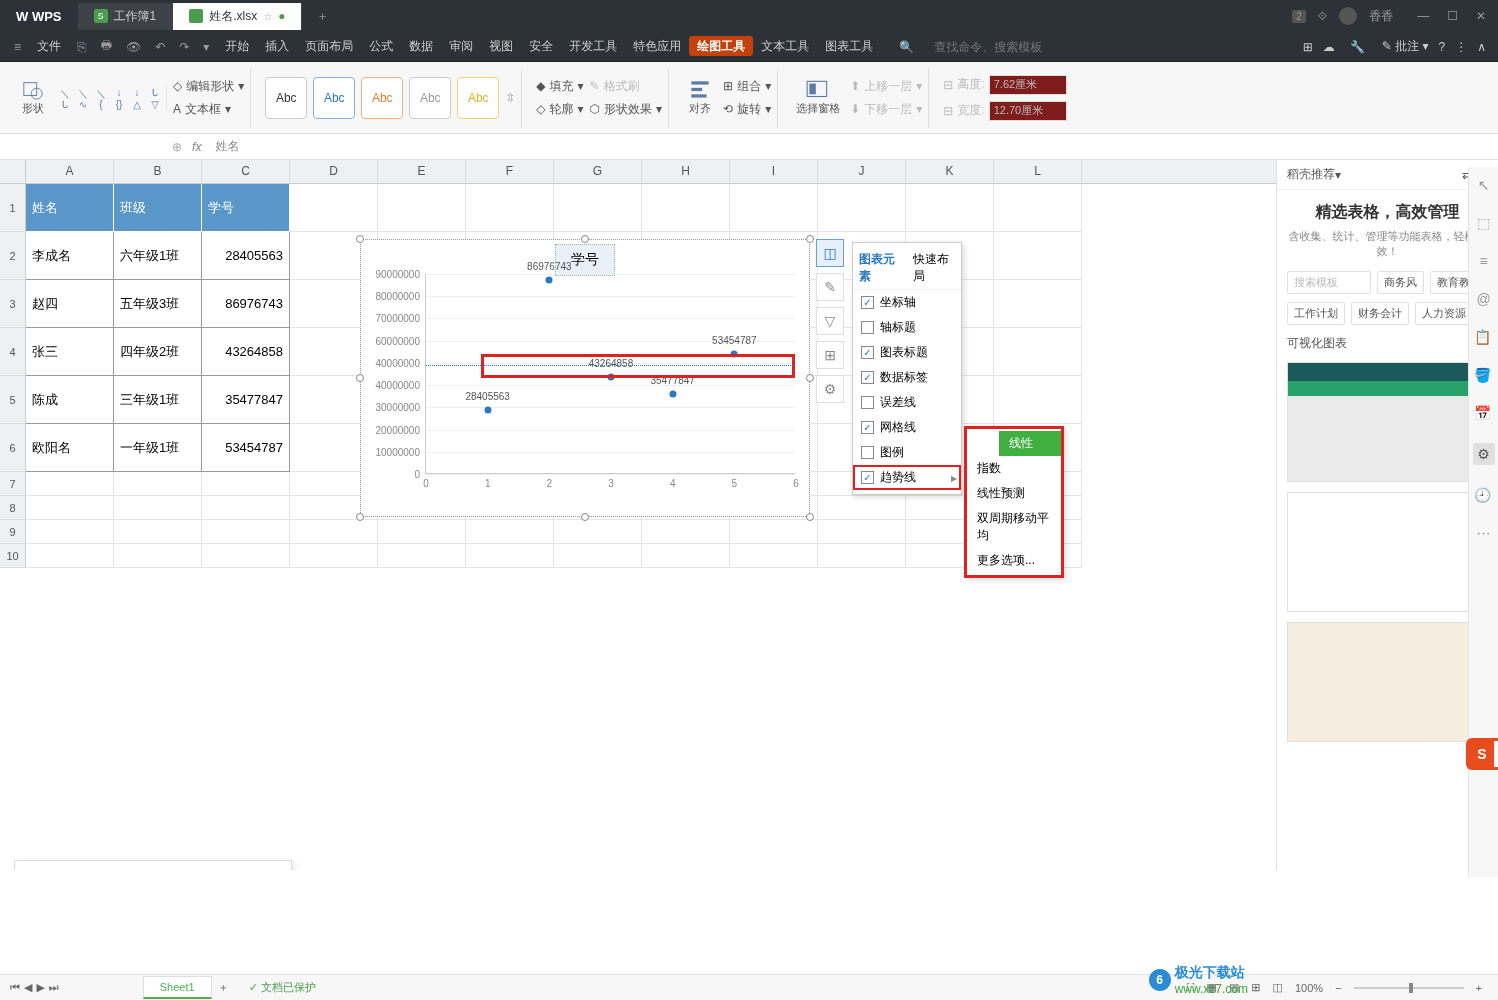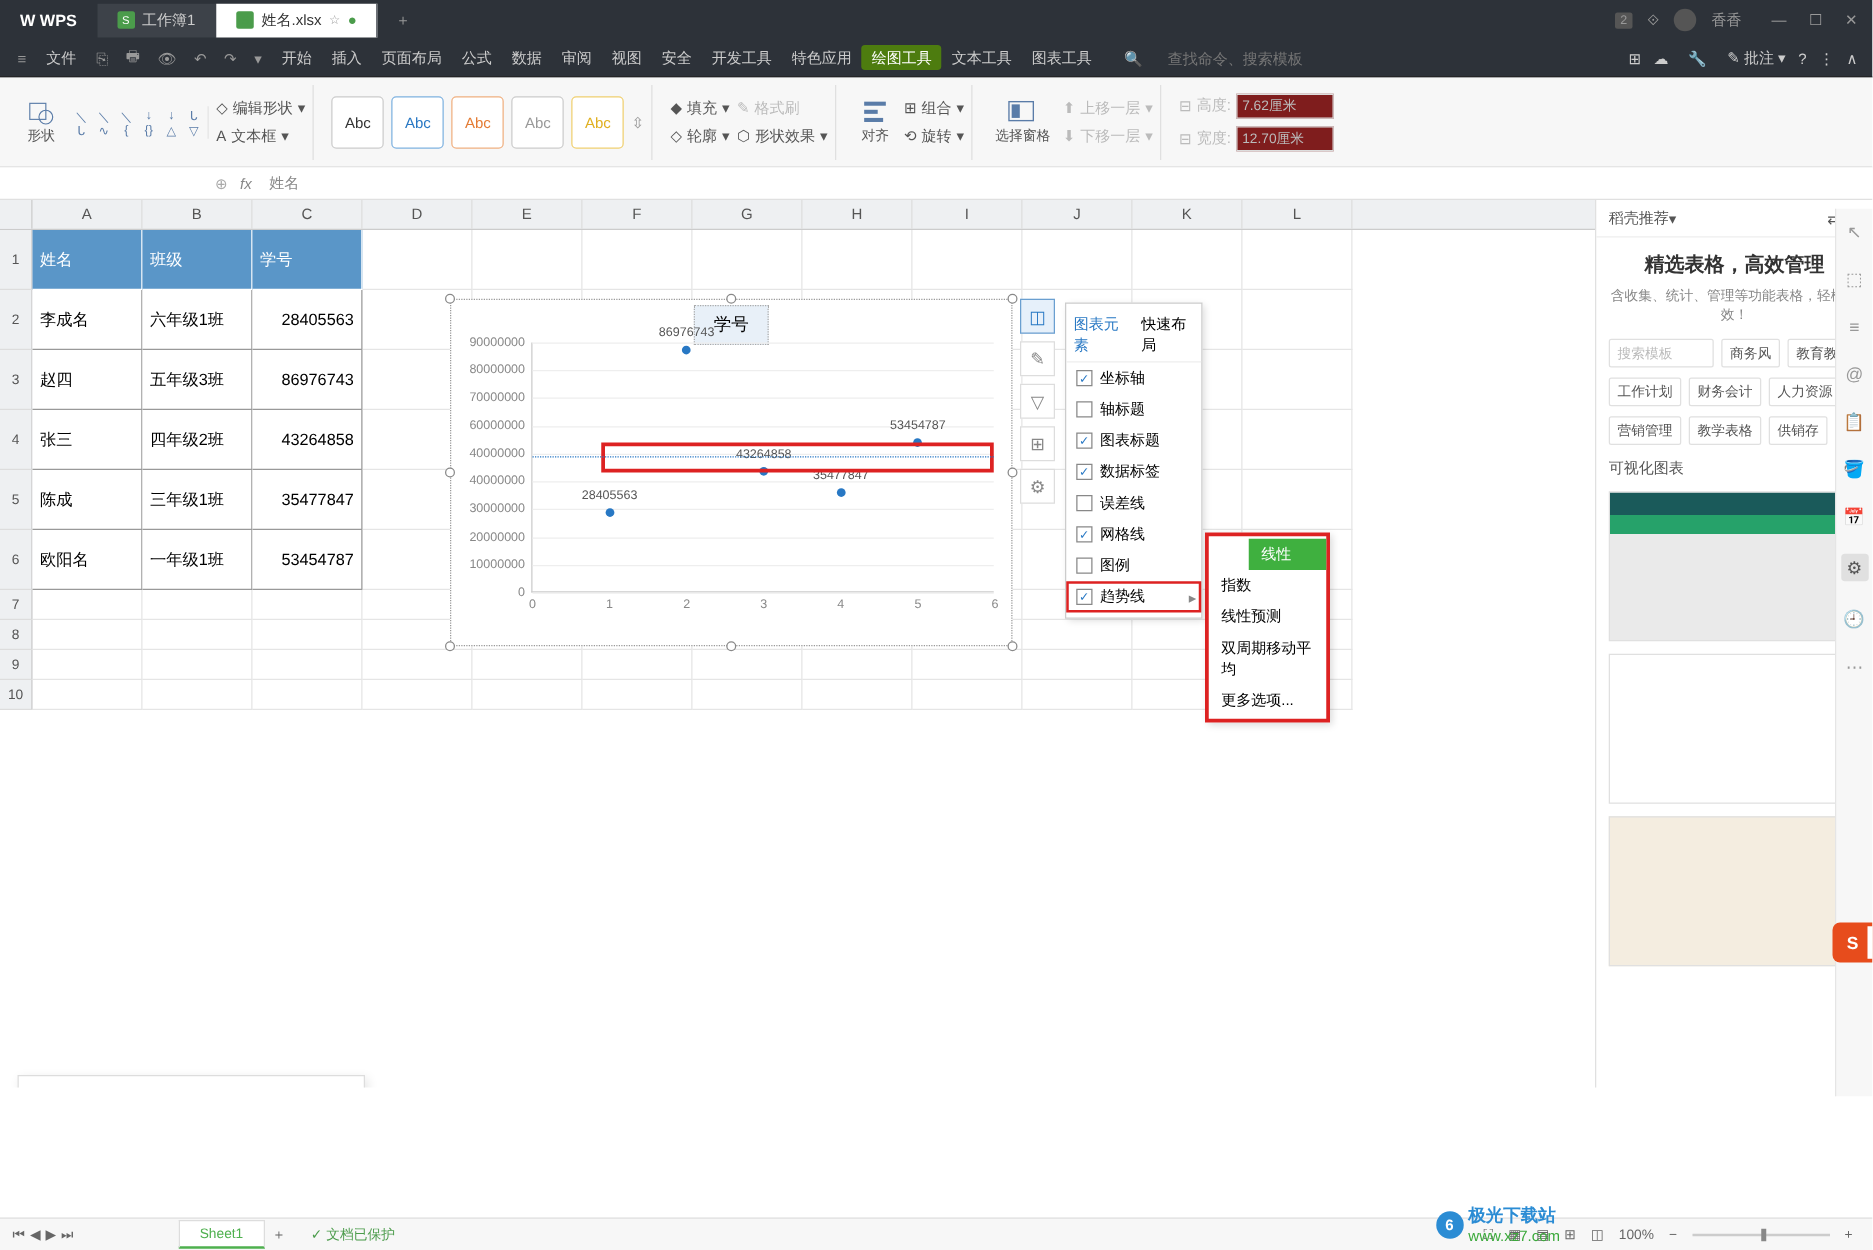--- a/index.html
+++ b/index.html
@@ -18,21 +18,21 @@
 .titlebar .spacer { flex: 1; }
 .titlebar .right-controls { display: flex; align-items: center; gap: 12px; padding: 0 12px; }
 .titlebar .right-controls .badge { background: #555; padding: 1px 4px; border-radius: 2px; font-size: 10px; }
 .titlebar .avatar { width: 18px; height: 18px; border-radius: 50%; background: #555; }
 .titlebar .win-controls { display: flex; gap: 18px; padding: 0 12px; color: #999; }
 
 
 .menubar { height: 30px; background: #2d3239; display: flex; align-items: center; color: #ccc; padding: 0 8px; gap: 2px; border-bottom: 1px solid #222; }
 .menubar .mb-item { padding: 4px 8px; font-size: 12px; }
 .menubar .mb-icon { padding: 4px 6px; font-size: 12px; color: #999; }
-.menubar .mb-item.active { background: #4d7c0f; color: #fff; border-radius: 3px; padding: 3px 8px; }
+.menubar .mb-item.active { background: #c2410c; color: #fff; border-radius: 3px; padding: 3px 8px; font-weight: bold; }
 .menubar .search-box { background: transparent; border: none; color: #888; margin-left: 12px; font-size: 12px; width: 140px; }
 .menubar .spacer { flex: 1; }
 .menubar .right { display: flex; align-items: center; gap: 10px; padding-right: 4px; }
 
 
 .ribbon { height: 72px; background: #f7f7f7; border-bottom: 1px solid #e0e0e0; display: flex; align-items: center; padding: 4px 10px; gap: 8px; }
 .ribbon .group { display: flex; align-items: center; gap: 6px; padding: 0 6px; border-right: 1px solid #e0e0e0; height: 60px; }
 .ribbon .group:last-child { border-right: none; }
 .shape-btn { display: flex; flex-direction: column; align-items: center; font-size: 11px; color: #555; padding: 4px; }
 .shape-btn svg { width: 26px; height: 22px; }
@@ -88,21 +88,21 @@
 
 
 .chart-tools { position: absolute; left: 816px; top: 79px; width: 30px; display: flex; flex-direction: column; gap: 6px; }
 .chart-tools .ct-btn { width: 28px; height: 28px; border: 1px solid #ddd; background: #fff; display: flex; align-items: center; justify-content: center; font-size: 14px; color: #888; }
 .chart-tools .ct-btn.active { background: #e6f0fa; border-color: #6a9fd0; color: #2878c4; }
 
 
 .ce-popup { position: absolute; left: 852px; top: 82px; width: 110px; background: #fff; border: 1px solid #ccc; box-shadow: 2px 2px 6px rgba(0,0,0,0.15); padding: 4px 0; }
 .ce-popup .ce-head { display: flex; border-bottom: 1px solid #eee; font-size: 12px; }
 .ce-popup .ce-head .ceh { padding: 4px 6px; }
-.ce-popup .ce-head .ceh.active { color: #2878c4; font-weight: normal; }
+.ce-popup .ce-head .ceh.active { color: #2878c4; font-weight: bold; }
 .ce-popup .ce-item { padding: 4px 8px; display: flex; align-items: center; gap: 6px; font-size: 12px; position: relative; }
 .ce-popup .ce-item .cb { width: 13px; height: 13px; border: 1px solid #888; display: inline-flex; align-items: center; justify-content: center; font-size: 10px; color: #2878c4; }
 .ce-popup .ce-item.highlight { outline: 2px solid #d22; outline-offset: -2px; }
 .ce-popup .ce-item .arrow { position: absolute; right: 4px; color: #888; }
 
 
 .tl-popup { position: absolute; left: 964px; top: 266px; width: 100px; background: #fff; border: 3px solid #d22; box-shadow: 2px 2px 6px rgba(0,0,0,0.15); padding: 2px 0; }
 .tl-popup .tl-item { padding: 4px 10px; font-size: 12px; }
 .tl-popup .tl-item.sel { background: #3fb03f; color: #fff; margin-left: 32px; }
 
@@ -586,25 +586,20 @@
     <div class="rp-tags">
       <span class="tg search">搜索模板</span>
       <span class="tg">商务风</span>
       <span class="tg">教育教学</span>
     </div>
     <div class="rp-tags">
       <span class="tg">工作计划</span>
       <span class="tg">财务会计</span>
       <span class="tg">人力资源</span>
     </div>
-    <div class="rp-tags">
-      <span class="tg">营销管理</span>
-      <span class="tg">教学表格</span>
-      <span class="tg">供销存</span>
-    </div>
     <div class="rp-section">可视化图表</div>
     <div class="rp-thumbs">
       <div class="rp-thumb thumb1"></div>
       <div class="rp-thumb thumb3"></div>
       <div class="rp-thumb thumb4"></div>
     </div>
   </div>
 </div>
 
 <div class="icon-strip">

